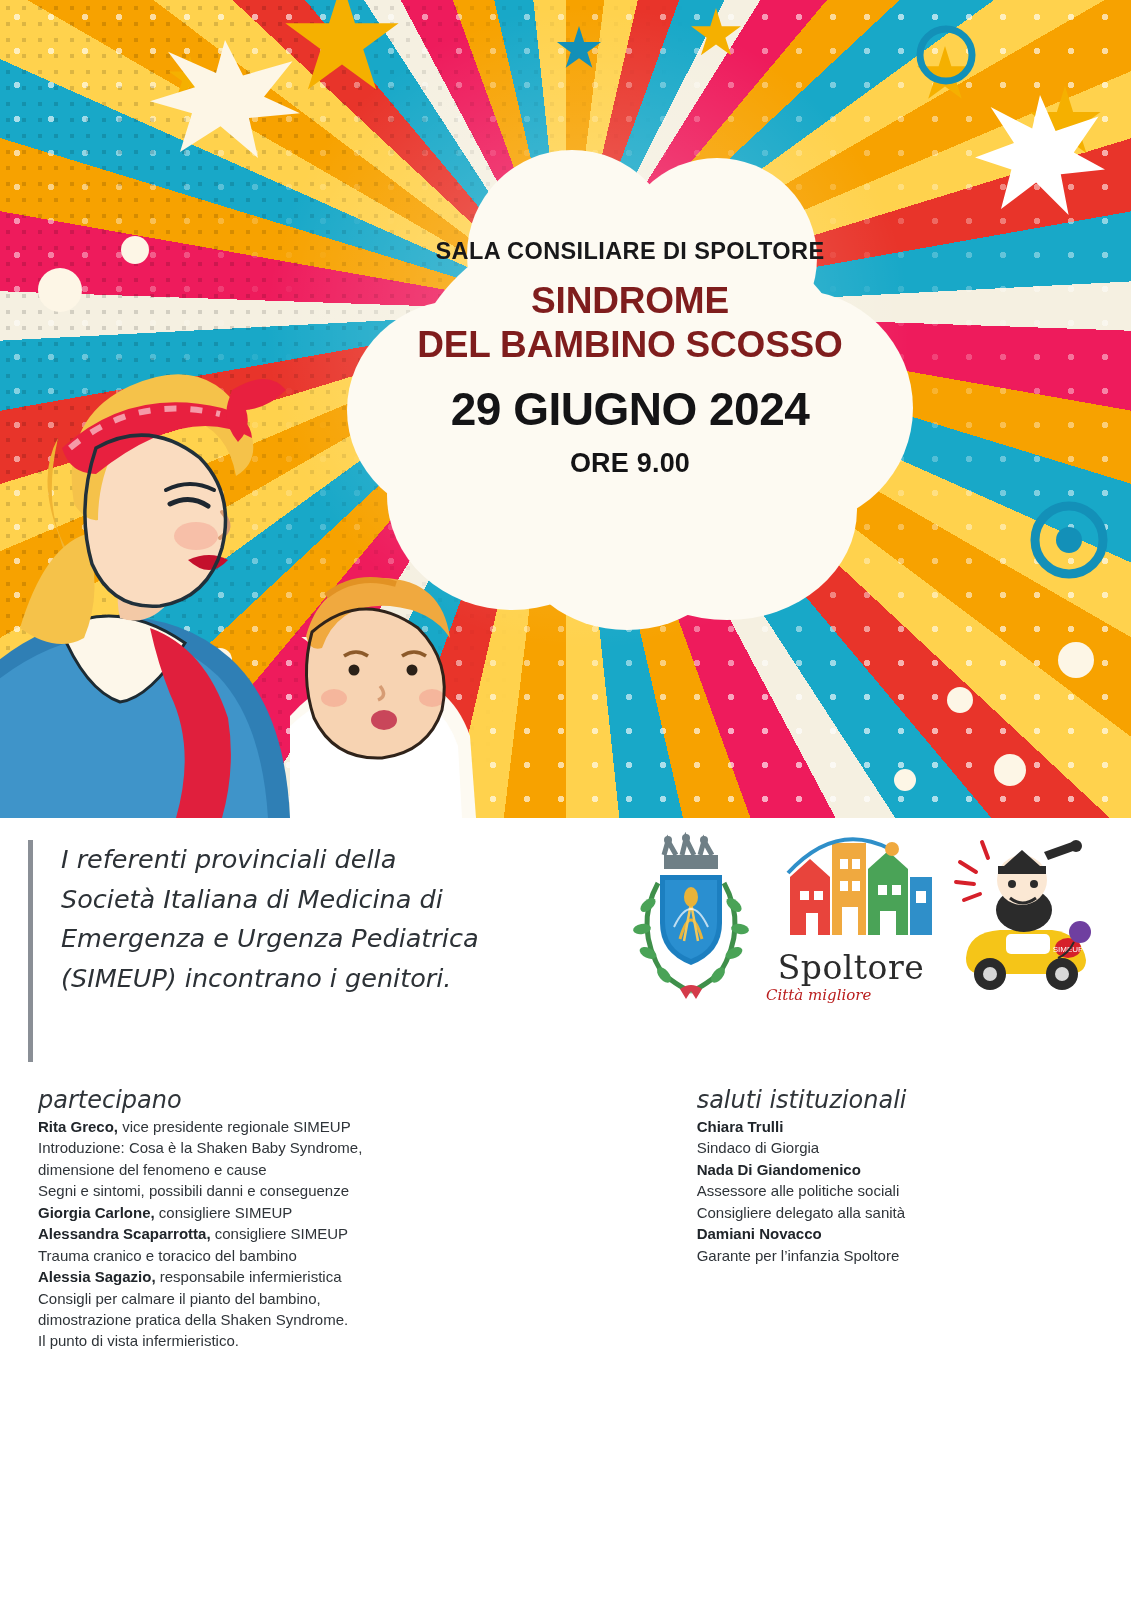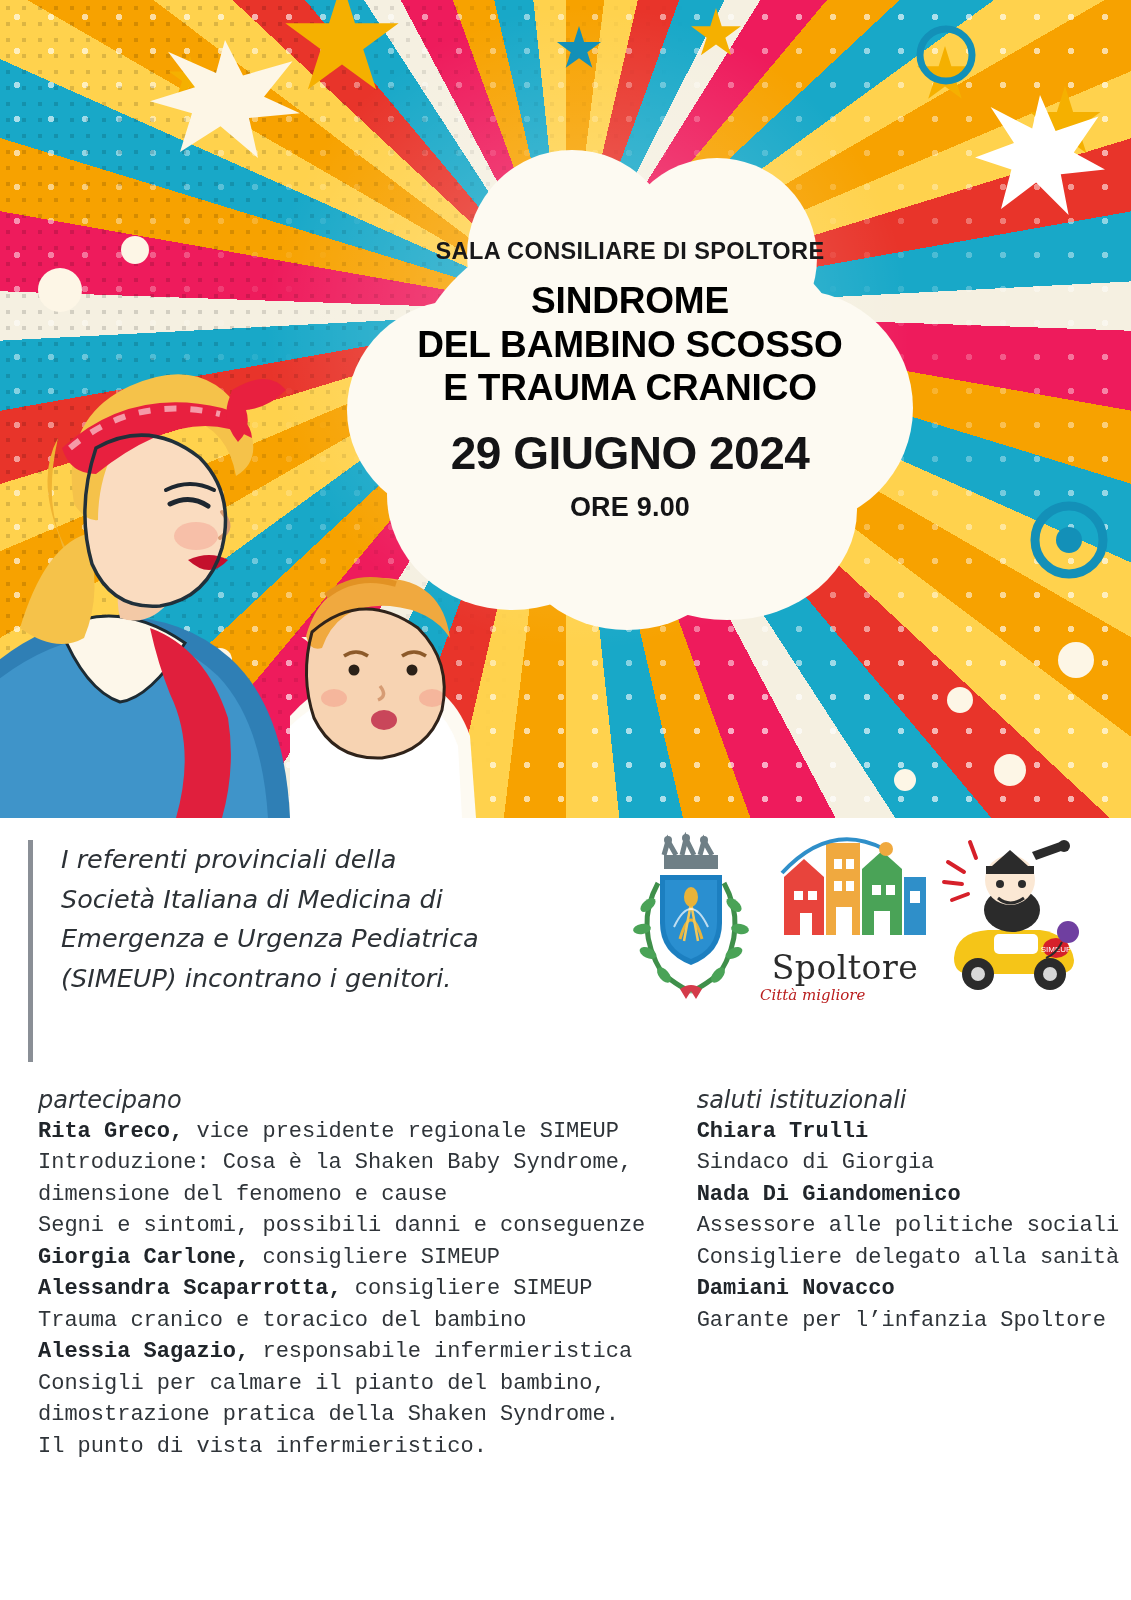--- a/index.html
+++ b/index.html
@@ -114,21 +114,21 @@
     font-size: 23.5px;
     font-weight: 700;
     letter-spacing: .4px;
     color: #18181a;
     margin-bottom: 14px;
   }
   .c-title {
     font-size: 37px;
     font-weight: 800;
     line-height: 1.18;
-    color: #000000;
+    color: #7f1d1d;
     letter-spacing: -.2px;
   }
   .c-date {
     font-size: 46px;
     font-weight: 800;
     color: #141416;
     margin-top: 16px;
     letter-spacing: -.5px;
   }
   .c-time {
@@ -170,21 +170,21 @@
   }
 
   .logos {
     position: absolute;
     left: 628px;
     top: 8px;
     width: 486px;
     height: 180px;
     display: flex;
     align-items: center;
-    gap: 6px;
+    gap: 12px;
   }
   .logo { position: relative; }
 
   
   .logo-spoltore-word {
     font-family: "DejaVu Serif", serif;
     font-size: 33px;
     color: #2b2b2b;
     letter-spacing: .5px;
     text-align: center;
@@ -210,22 +210,22 @@
   .col-right { width: 471px; padding-left: 30px; }
 
   .col-head {
     font-family: "DejaVu Sans", sans-serif;
     font-style: italic;
     font-size: 24px;
     color: #2f3439;
     margin-bottom: 2px;
   }
   .line {
-    font-family: Liberation Mono, monospace;
-    font-size: 22px;
+    font-family: Liberation Sans, sans-serif;
+    font-size: 15px;
     line-height: 1.43;
     color: #2f3439;
   }
 
   .speaker-name { font-weight: 700; color: #20252a; }
 </style>
 </head>
 <body>
 
 <div class="poster-art">
@@ -267,21 +267,20 @@
     <div class="lobe" style="left:120px; top:0px;   width:210px; height:210px;"></div>
     <div class="lobe" style="left:270px; top:8px;   width:200px; height:200px;"></div>
     <div class="lobe" style="left:40px;  top:230px; width:250px; height:230px;"></div>
     <div class="lobe" style="left:250px; top:250px; width:260px; height:220px;"></div>
     <div class="lobe" style="left:170px; top:300px; width:220px; height:180px;"></div>
 
     <div class="cloud-text">
       <div class="c-venue">SALA CONSILIARE DI SPOLTORE</div>
       <div class="c-title">SINDROME</div>
       <div class="c-title">DEL BAMBINO SCOSSO</div>
-      <div class="c-title">E TRAUMA CRANICO</div>
       <div class="c-date">29 GIUGNO 2024</div>
       <div class="c-time">ORE 9.00</div>
     </div>
   </div>
 
   <svg class="figures" viewBox="0 0 520 520">
 
     <path d="M-40 520 L-40 400 Q20 330 95 320 Q175 312 230 360 Q285 410 290 520 Z" fill="#2f7fb5"></path>
     <path d="M-40 520 L-40 415 Q30 345 100 338 Q170 332 218 378 Q262 424 268 520 Z" fill="#3f94c9"></path>
 

